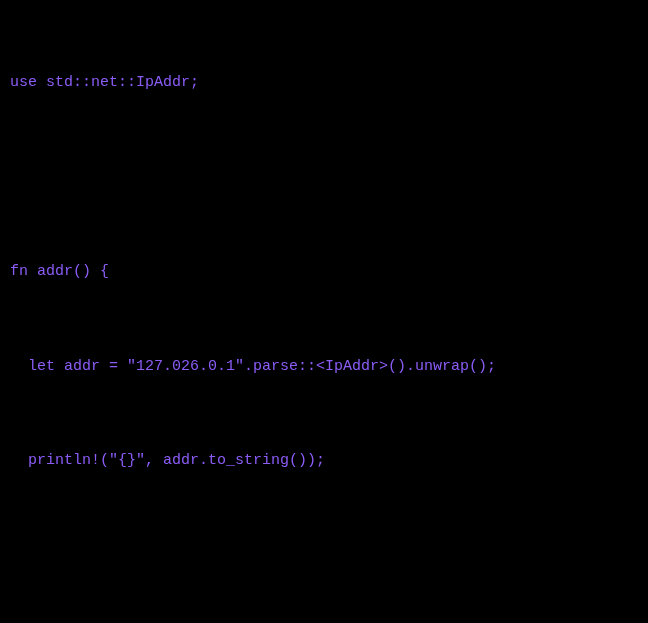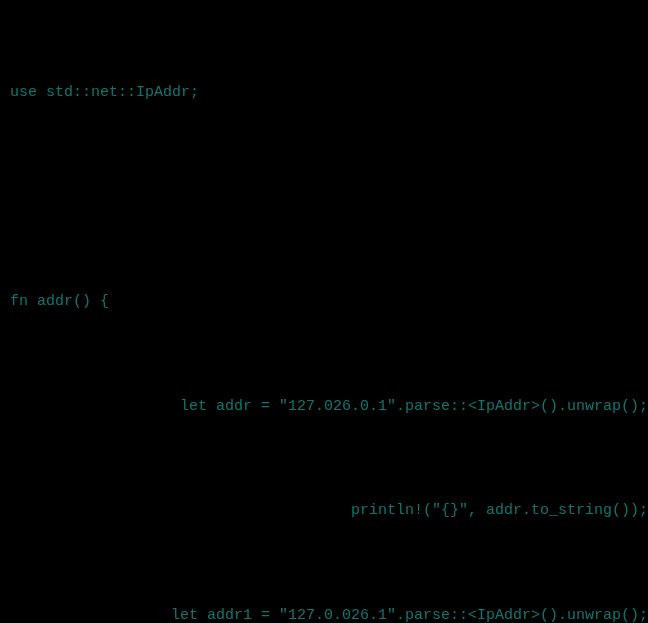--- a/index.html
+++ b/index.html
@@ -13,32 +13,31 @@
     width: 648px;
     height: 623px;
     box-sizing: border-box;
     padding-top: 4px;
     padding-left: 10px;
     overflow: hidden;
   }
   .code-block {
     white-space: pre;
   }
-  .indent1 { margin-left: 18px; text-align: right; }
-  .green { color: #0f766e; margin-top: 10px; }
+  .indent1 { margin-left: 18px; }
+  .green { color: #8b5cf6; }
 </style>
 </head>
 <body>
 
 <div class="code-block">
   <div class="green">use std::net::IpAddr;</div>
   <div class="green"> </div>
   <div class="green">fn addr() {</div>
   <div class="green indent1">let addr = "127.026.0.1".parse::&lt;IpAddr&gt;().unwrap();</div>
   <div class="green indent1">println!("{}", addr.to_string());</div>
-  <div class="green indent1">let addr1 = "127.0.026.1".parse::&lt;IpAddr&gt;().unwrap();</div>
   
   
   
   
   
   
 </div>
 
 </body></html>

